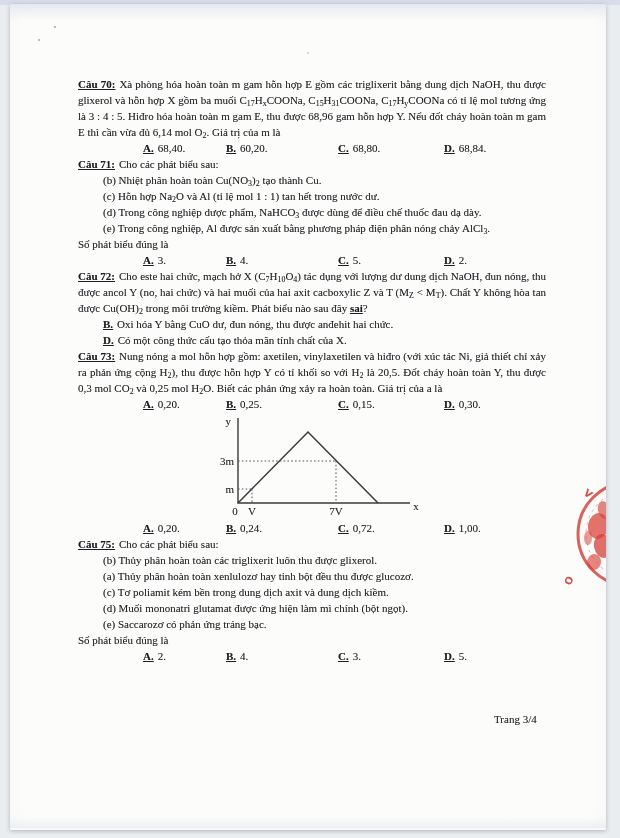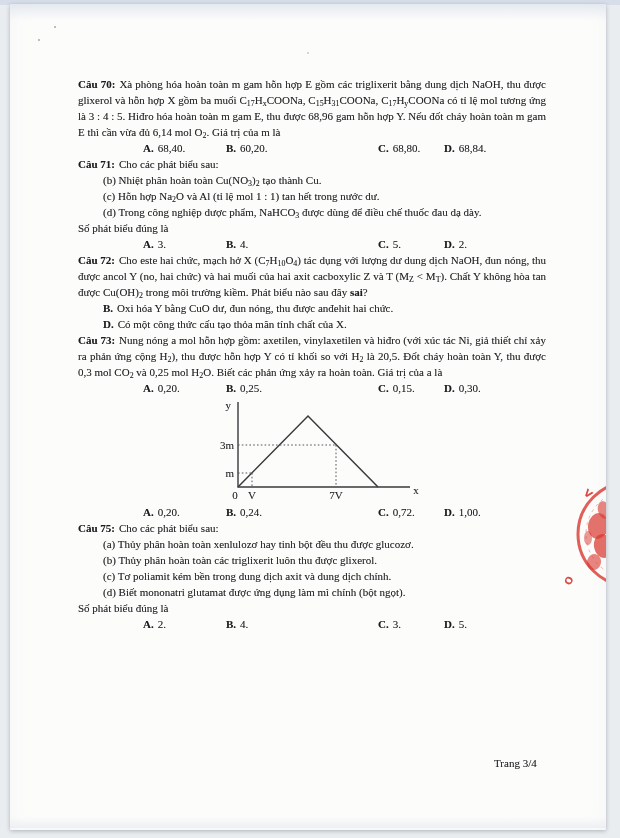--- a/index.html
+++ b/index.html
@@ -26,36 +26,36 @@
     pointer-events:none;
   }
   .speck{position:absolute;width:2px;height:2px;background:#7a7d82;opacity:.65;border-radius:1px;}
   .content{
     position:absolute;left:68px;top:72px;width:468px;
     font-size:11px;line-height:16px;color:#26262a;
     text-shadow:0 0 .4px rgba(20,20,25,.35);
   }
   p{margin:0;}
   .body{text-align:justify;}
-  b,.qn{font-weight:700;color:#1c1c20;}
+  b,.qn{font-weight:700;color:#1c1c20;text-decoration:underline;}
   .qn{margin-right:4px;}
   sub{font-size:.72em;vertical-align:-0.22em;line-height:0;}
   .stmt{padding-left:25px;}
   .tail{padding-left:0;}
   .optrow{position:relative;height:16px;}
   .optrow .o{position:absolute;top:0;white-space:nowrap;}
-  .o.pa{left:25px;margin-left:40px;} .o.pb{left:148px;} .o.pc{left:260px;margin-left:40px;} .o.pd{left:366px;}
+  .o.pa{left:25px;margin-left:40px;} .o.pb{left:148px;} .o.pc{left:260px;} .o.pd{left:366px;}
   .o b{margin-right:4px;}
   .lopt{padding-left:25px;}
   .lopt b{margin-right:4px;}
   .chart-wrap{margin-left:112px;width:235px;height:108px;}
   .chart-wrap svg{display:block;}
   .chart-wrap text{font-family:"Liberation Serif","DejaVu Serif",serif;font-size:11px;fill:#2b2b2e;}
   .footer{
-    position:absolute;left:484px;top:753px;font-size:11px;color:#26262a;
+    position:absolute;left:484px;top:709px;font-size:11px;color:#26262a;
     text-shadow:0 0 .4px rgba(20,20,25,.35);
   }
   .stamp{position:absolute;right:0;top:468px;width:48px;height:132px;}
 </style>
 </head>
 <body>
 
 <div class="top-band"></div>
 
 <div class="page">
@@ -73,20 +73,21 @@
         <span class="o pc"><b>C.</b><span>68,80.</span></span>
         <span class="o pd"><b>D.</b><span>68,84.</span></span>
       </div>
     </div>
 
     <div>
       <p class="body"><b class="qn">Câu 71:</b><span>Cho các phát biểu sau:</span></p>
       <p class="stmt">(b) Nhiệt phân hoàn toàn Cu(NO<sub>3</sub>)<sub>2</sub> tạo thành Cu.</p>
       <p class="stmt">(c) Hỗn hợp Na<sub>2</sub>O và Al (tỉ lệ mol 1 : 1) tan hết trong nước dư.</p>
       <p class="stmt">(d) Trong công nghiệp dược phẩm, NaHCO<sub>3</sub> được dùng để điều chế thuốc đau dạ dày.</p>
+      <p class="stmt">(e) Trong công nghiệp, Al được sản xuất bằng phương pháp điện phân nóng chảy AlCl<sub>3</sub>.</p>
       <p class="tail">Số phát biểu đúng là</p>
       <div class="optrow">
         <span class="o pa"><b>A.</b><span>3.</span></span>
         <span class="o pb"><b>B.</b><span>4.</span></span>
         <span class="o pc"><b>C.</b><span>5.</span></span>
         <span class="o pd"><b>D.</b><span>2.</span></span>
       </div>
     </div>
 
     <div>
@@ -130,24 +131,25 @@
       <div class="optrow">
         <span class="o pa"><b>A.</b><span>0,20.</span></span>
         <span class="o pb"><b>B.</b><span>0,24.</span></span>
         <span class="o pc"><b>C.</b><span>0,72.</span></span>
         <span class="o pd"><b>D.</b><span>1,00.</span></span>
       </div>
     </div>
 
     <div>
       <p class="body"><b class="qn">Câu 75:</b><span>Cho các phát biểu sau:</span></p>
+      <p class="stmt">(b) Thủy phân hoàn toàn các triglixerit luôn thu được glixerol.</p>
       <p class="stmt">(a) Thủy phân hoàn toàn xenlulozơ hay tinh bột đều thu được glucozơ.</p>
-      <p class="stmt">(b) Thủy phân hoàn toàn các triglixerit luôn thu được glixerol.</p>
-      <p class="stmt">(c) Tơ poliamit kém bền trong dung dịch axit và dung dịch chính.</p>
-      <p class="stmt">(d) Biết mononatri glutamat được ứng dụng làm mì chính (bột ngọt).</p>
+      <p class="stmt">(c) Tơ poliamit kém bền trong dung dịch axit và dung dịch kiềm.</p>
+      <p class="stmt">(d) Muối mononatri glutamat được ứng hiện làm mì chính (bột ngọt).</p>
+      <p class="stmt">(e) Saccarozơ có phản ứng tráng bạc.</p>
       <p class="tail">Số phát biểu đúng là</p>
       <div class="optrow">
         <span class="o pa"><b>A.</b><span>2.</span></span>
         <span class="o pb"><b>B.</b><span>4.</span></span>
         <span class="o pc"><b>C.</b><span>3.</span></span>
         <span class="o pd"><b>D.</b><span>5.</span></span>
       </div>
     </div>
 
   </div>

